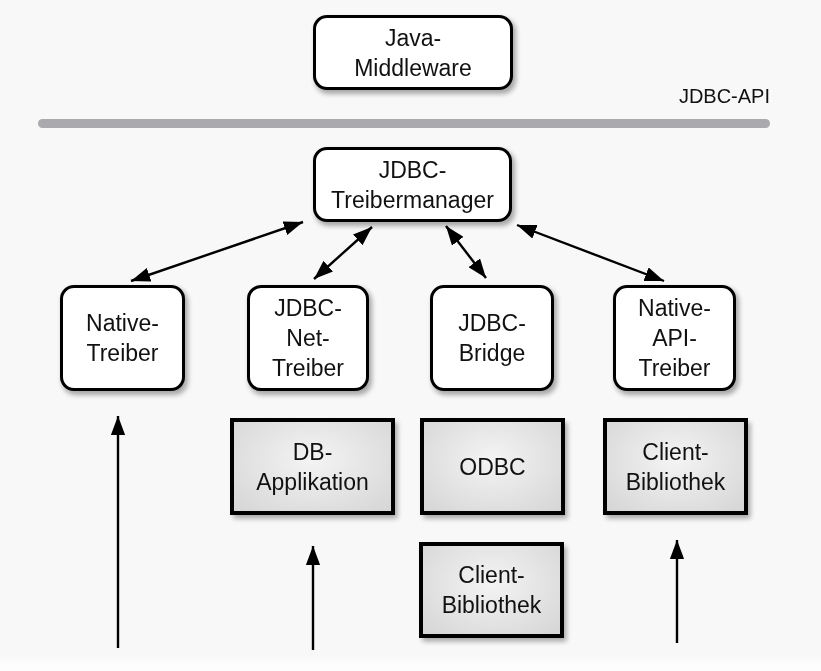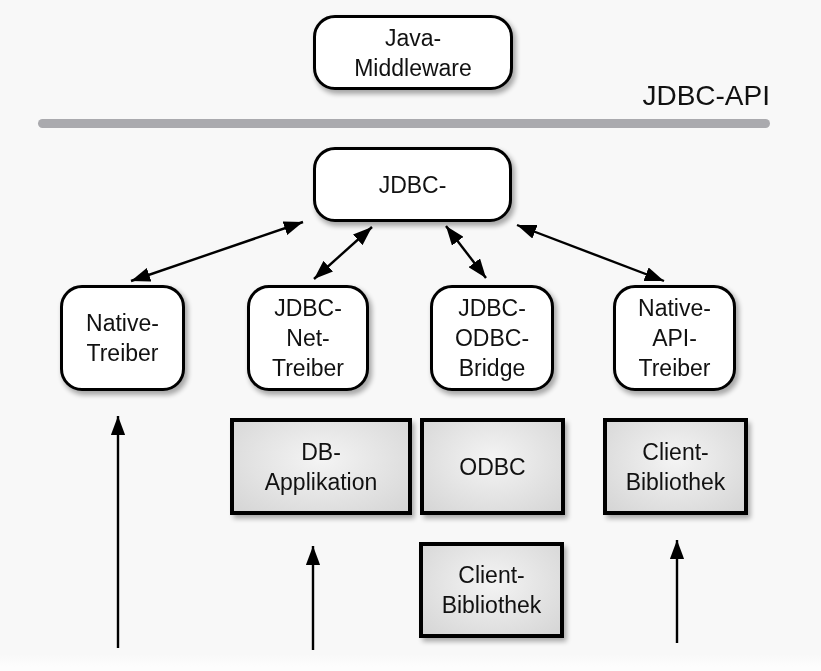--- a/index.html
+++ b/index.html
@@ -15,46 +15,46 @@
   .arrows line{stroke:var(--arrow,#000);stroke-width:2.4;}
   .box{
     position:absolute;
     display:flex;flex-direction:column;justify-content:center;align-items:center;
     text-align:center;
     font-size:23px;line-height:30px;
     border:3.5px solid var(--box_border,#000);
     box-sizing:border-box;
     box-shadow:2.5px 3.5px 5px rgba(0,0,0,0.33);
   }
-  .white{background:var(--box_fill,#fff);border-radius:22px;}
+  .white{background:var(--box_fill,#fff);border-radius:14px;}
   .gray{
     background:radial-gradient(ellipse at 50% 42%, var(--gray_box_inner,#f4f4f4) 0%, var(--gray_box_outer,#d6d6d6) 100%);
     border-radius:0;
     border-width:4px;
   }
   .api-label{
     position:absolute;left:600px;top:83px;width:170px;
-    text-align:right;font-size:28px;line-height:26px;
+    text-align:right;font-size:20px;line-height:26px;
   }
   .divider{
     position:absolute;left:38px;top:119px;width:732px;height:8.5px;
     background:var(--divider,#aaaaae);border-radius:5px;
   }
   .bottom-band{
     position:absolute;left:0;top:654px;width:821px;height:17px;
     background:linear-gradient(180deg, rgba(253,253,253,0) 0%, #fdfdfd 75%);
   }
   
   #java-app{left:313px;top:15px;width:200px;height:75px;}
   #manager{left:313px;top:147px;width:199px;height:75px;}
   #drv-native-protokoll{left:60px;top:285px;width:125px;height:106px;}
   #drv-jdbc-net{left:247px;top:285px;width:122px;height:106px;}
   #drv-jdbc-odbc{left:430px;top:285px;width:124px;height:106px;}
   #drv-native-api{left:613px;top:285px;width:123px;height:106px;}
-  #db-middleware{left:230px;top:418px;width:182px;height:97px;}
+  #db-middleware{left:230px;top:418px;width:165px;height:97px;}
   #odbc{left:420px;top:418px;width:145px;height:97px;}
   #client-bib-right{left:603px;top:418px;width:145px;height:97px;}
   #client-bib-bottom{left:419px;top:542px;width:145px;height:96px;}
   .line{display:block;}
 </style>
 </head>
 <body>
 
 <div class="canvas">
 
@@ -77,36 +77,36 @@
     <span class="line">Java-</span>
     <span class="line">Middleware</span>
   </div>
 
   <div class="api-label">JDBC-API</div>
 
   <div class="divider"></div>
 
   <div class="box white" id="manager">
     <span class="line">JDBC-</span>
+    <span class="line">Treibermanager</span>
   </div>
 
   <div class="box white" id="drv-native-protokoll">
     <span class="line">Native-</span>
     <span class="line">Treiber</span>
   </div>
 
   <div class="box white" id="drv-jdbc-net">
     <span class="line">JDBC-</span>
     <span class="line">Net-</span>
     <span class="line">Treiber</span>
   </div>
 
   <div class="box white" id="drv-jdbc-odbc">
     <span class="line">JDBC-</span>
-    <span class="line">ODBC-</span>
     <span class="line">Bridge</span>
   </div>
 
   <div class="box white" id="drv-native-api">
     <span class="line">Native-</span>
     <span class="line">API-</span>
     <span class="line">Treiber</span>
   </div>
 
   <div class="box gray" id="db-middleware">

